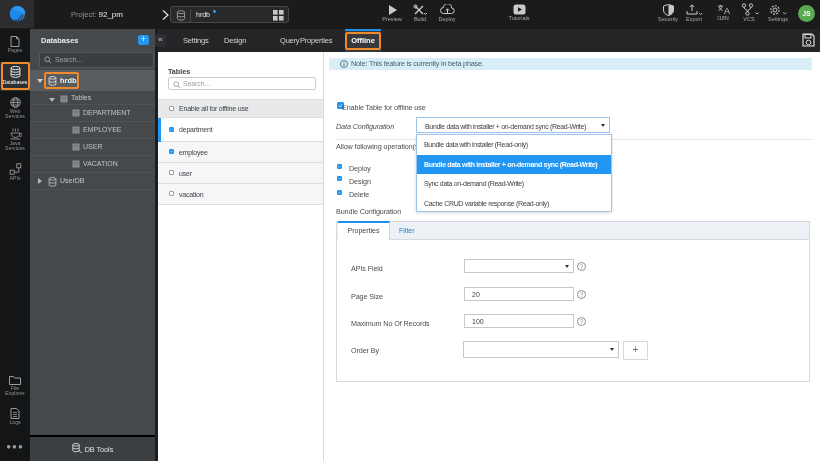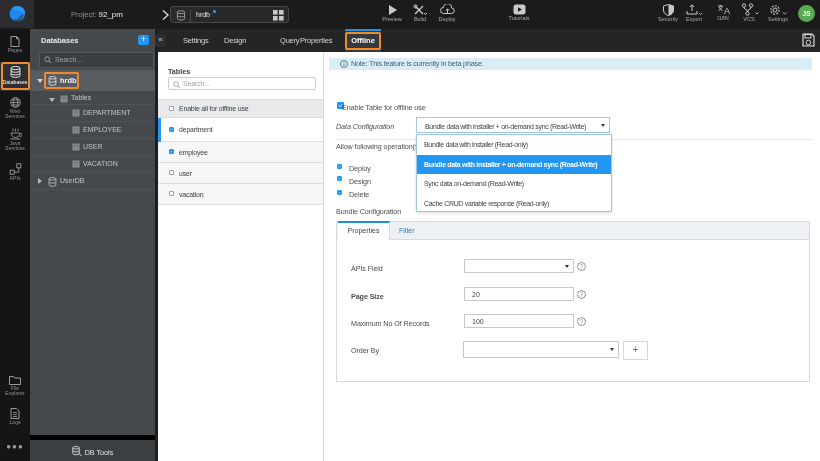--- a/index.html
+++ b/index.html
@@ -31,21 +31,21 @@
 #rail-db { background:#2e2f31; }
 
 
 #dbpanel { left:30px; top:29px; width:128px; height:432px; background:#46494c; border-right:3px solid #1d1e20; }
 #dbhead { position:absolute; left:0; top:0; width:100%; height:23px; }
 #dbhead .t { position:absolute; left:11px; top:7px; font-size:7.5px; font-weight:bold; color:#e9eaeb; }
 #plusbtn { position:absolute; left:108px; top:6px; width:11px; height:10px; background:#2196f3; border-radius:2px; color:#fff; font-size:9px; line-height:9px; text-align:center; }
 #dbsearch { position:absolute; left:9px; top:23px; width:115px; height:16px; background:#3b3e41; border:1px solid #55585b; border-radius:2px; color:#9fa2a4; font-size:6.8px; line-height:14px; padding-left:15px; }
 #hrdbrow { position:absolute; left:0; top:41px; width:100%; height:21px; background:#585c60; }
 .trow { position:absolute; left:0; width:100%; height:17px; border-bottom:1px dotted #595c5f; color:#c3c5c7; font-size:7px; line-height:16px; }
-#dbtools { position:absolute; left:0; bottom:0; width:100%; height:26px; background:#3c3f42; border-top:5px solid #000000; text-align:center; color:#e4e5e6; font-size:7.2px; line-height:26px; }
+#dbtools { position:absolute; left:0; bottom:0; width:100%; height:26px; background:#3c3f42; border-top:2px solid #000000; text-align:center; color:#e4e5e6; font-size:7.2px; line-height:26px; }
 
 
 #tabbar { left:158px; top:29px; width:662px; height:23px; background:#242527; }
 #collapsebtn { left:155px; top:34px; width:11px; height:13px; background:#2c2e31; color:#cfd0d1; font-size:8px; line-height:12px; text-align:center; border-radius:2px 0 0 2px; }
 .tab { position:absolute; top:0; height:23px; font-size:7.5px; letter-spacing:-0.2px; color:#d4d5d6; line-height:23px; }
 #tab-offline { left:345px; top:29px; width:36px; height:23px; background:#37393c; border-top:2.5px solid #1d8fe8; text-align:center; line-height:19px; color:#fff; font-weight:bold; font-size:7.5px; }
 #saveicon { left:802px; top:33px; width:13px; height:14px; }
 
 
 #tablespanel { left:158px; top:52px; width:166px; height:409px; background:#fff; border-right:1px solid #d9dadb; }
@@ -411,21 +411,21 @@
 
   <div id="bpanel">
     <div id="bptabs"></div>
     <div id="bptab1">Properties</div>
     <div id="bptab2">Filter</div>
     <div class="flabel" style="left:14px;top:42px;">APIs Field</div>
     <div class="sel" style="left:127px;top:37px;width:110px;height:14px;border-color:#c3c9ce;">
         <div class="arr"></div>
       </div>
     <div class="helpq" style="left:240px;top:40px;">?</div>
-    <div class="flabel" style="left:14px;top:70px;font-weight:bold;">Page Size</div>
+    <div class="flabel" style="left:14px;top:70px;">Page Size</div>
     <div class="inp" style="left:127px;top:65px;width:110px;height:14px;line-height:13px;padding-left:7px;">20</div>
     <div class="helpq" style="left:240px;top:68px;">?</div>
     <div class="flabel" style="left:14px;top:97px;">Maximum No Of Records</div>
     <div class="inp" style="left:127px;top:92px;width:110px;height:14px;line-height:13px;padding-left:7px;">100</div>
     <div class="helpq" style="left:240px;top:95px;">?</div>
     <div class="flabel" style="left:14px;top:124px;">Order By</div>
     <div class="sel" style="left:126px;top:119px;width:156px;height:17px;border-color:#c3c9ce;">
         <div class="arr"></div>
       </div>
     <div style="position:absolute;left:286px;top:119px;width:25px;height:19px;border:1px solid #d6d9dc;color:#6b6e71;font-size:10px;text-align:center;line-height:16px;">+</div>

